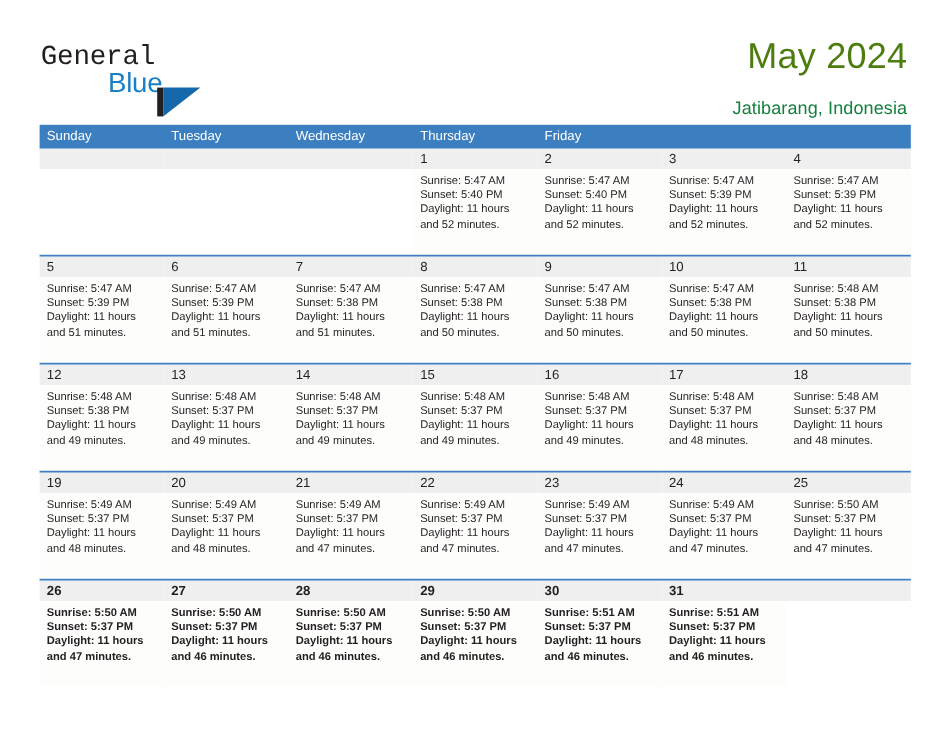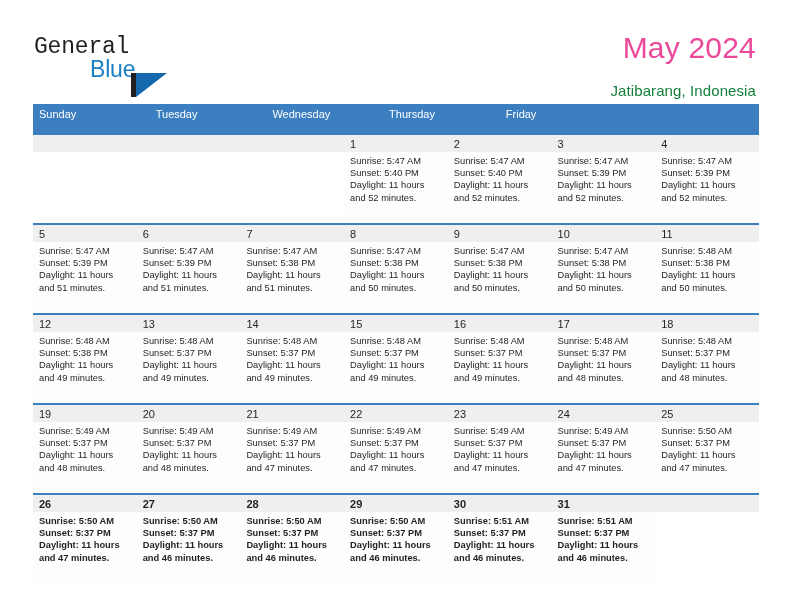--- a/index.html
+++ b/index.html
@@ -85,21 +85,21 @@
   }
 
   .title-block {
     position: absolute;
     right: 36px;
     top: 30px;
     text-align: right;
   }
   .cal-title {
     font-size: 30px;
-    color: #ec4899;
+    color: #4d7c0f;
     font-weight: normal;
     line-height: 36px;
     letter-spacing: 0.2px;
   }
   .cal-subtitle {
     font-size: 15px;
     color: #15803d;
     line-height: 22px;
     margin-top: 14px;
     letter-spacing: 0.1px;
@@ -109,23 +109,22 @@
   .calendar {
     position: absolute;
     left: 33px;
     top: 104px;
     width: 726px;
   }
 
   .weekday-row {
     display: flex;
     width: 726px;
-    height: 31px;
+    height: 20px;
     background: #3b7fc0;
-    gap: 13px;
   }
   .weekday-cell {
     width: 103.71px;
     height: 21px;
     box-sizing: border-box;
     padding: 3px 0 0 6px;
     font-size: 11px;
     color: #ffffff;
     line-height: 15px;
     white-space: nowrap;

